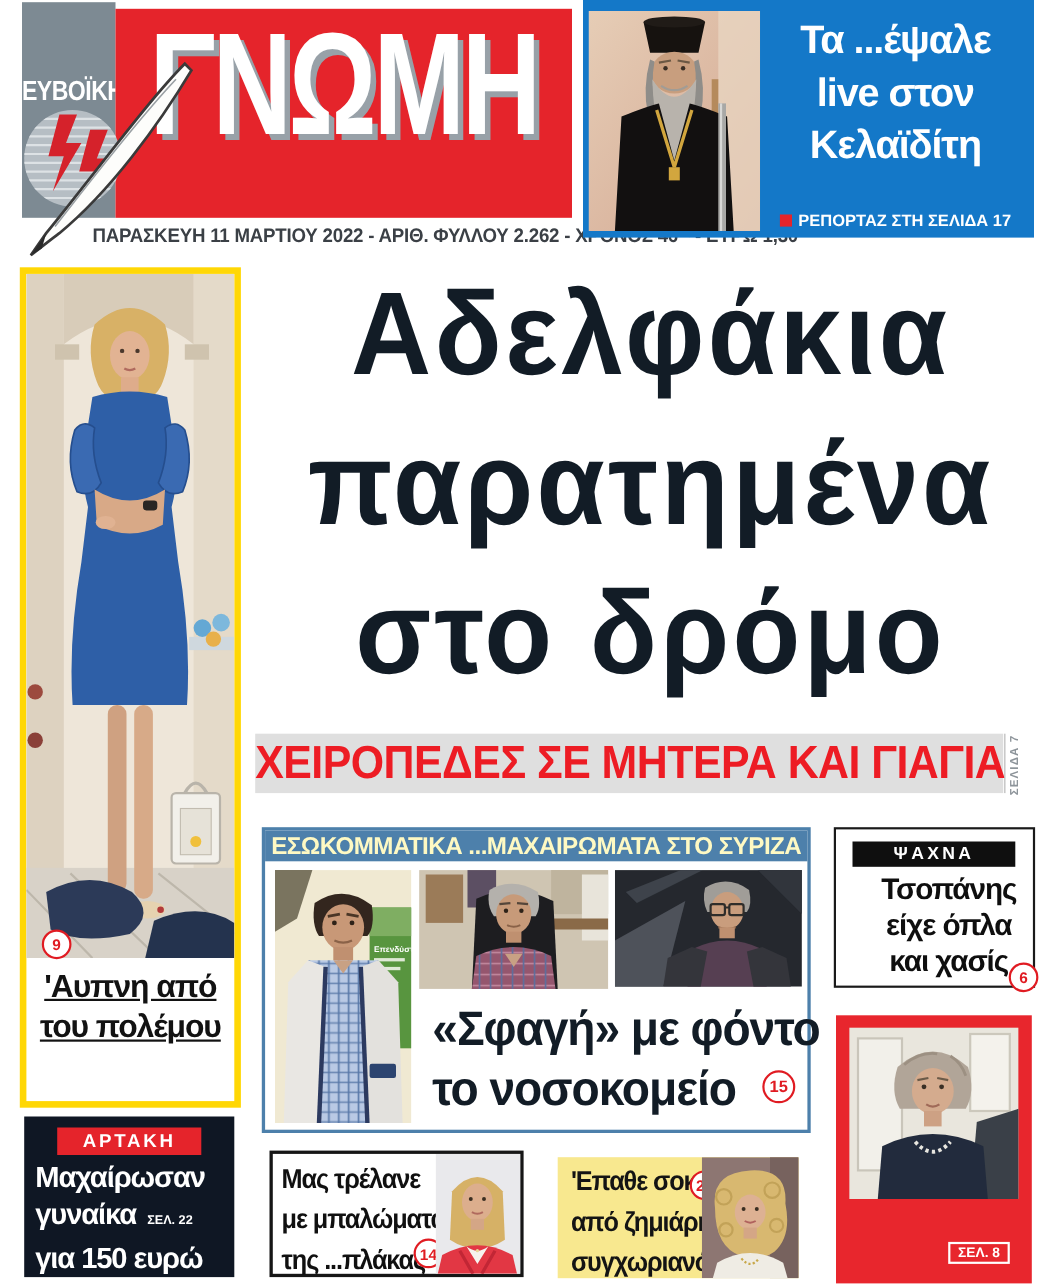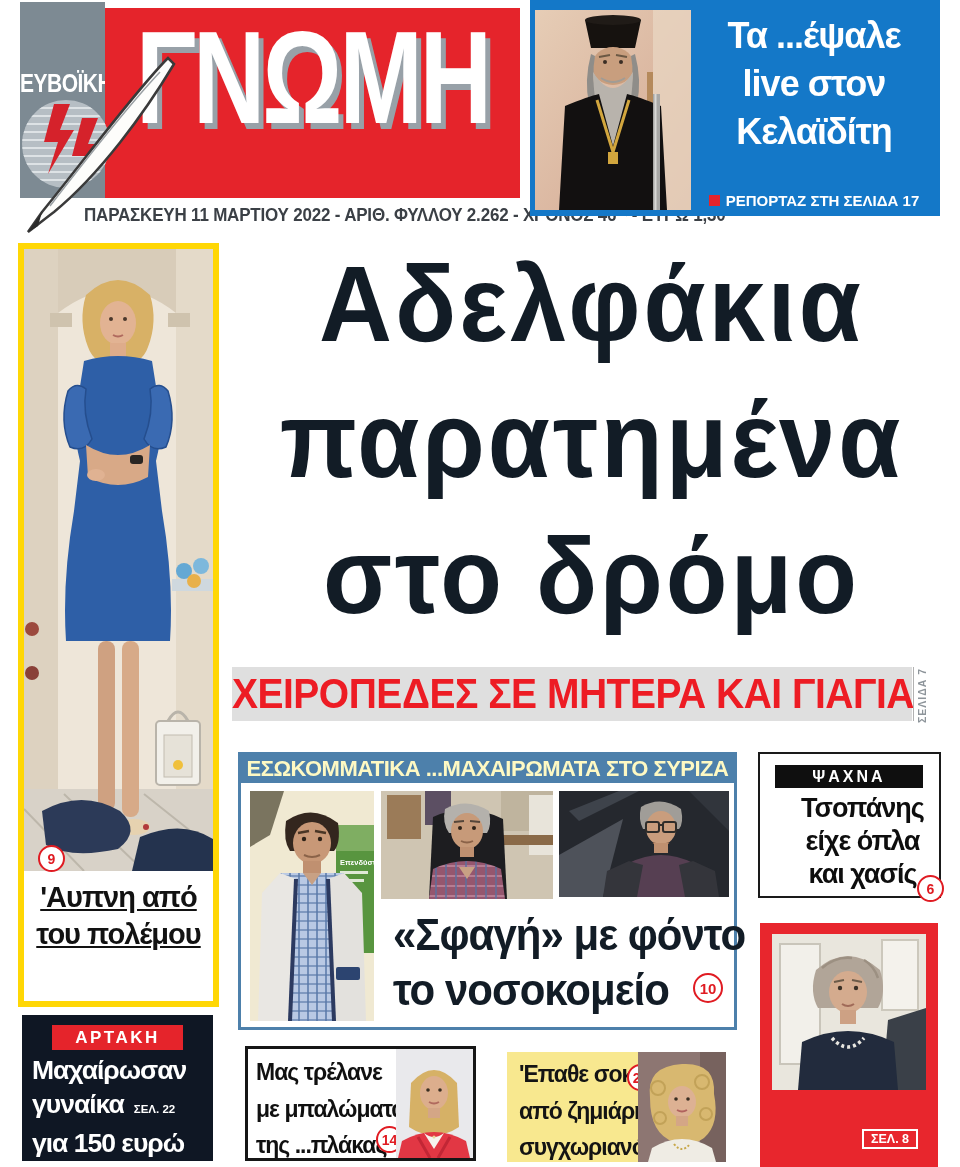--- a/index.html
+++ b/index.html
@@ -308,21 +308,21 @@
       <rect x="95" y="52" width="14" height="10" fill="#bf9070"></rect>
       <path d="M70,72 Q102,56 134,72 L138,106 L66,106 Z" fill="#563f52"></path>
       <path d="M70,70 L48,80 L44,106 L78,106 L84,74 Z" fill="#34353b"></path>
       <path d="M134,70 L156,80 L160,106 L126,106 L120,74 Z" fill="#34353b"></path>
     </svg>
 
     <div class="abs syriza-headline">
       <div>«Σφαγή» με φόντο</div>
       <div>το νοσοκομείο</div>
     </div>
-    <div class="abs circ circ-15">10</div>
+    <div class="abs circ circ-15">15</div>
   </div>
 
   <div class="abs psachna-box">
     <div class="abs psachna-kicker">ΨΑΧΝΑ</div>
     <div class="abs psachna-lines">
       <div>Τσοπάνης</div>
       <div>είχε όπλα</div>
       <div>και χασίς</div>
     </div>
     <div class="abs circ circ-6">6</div>

